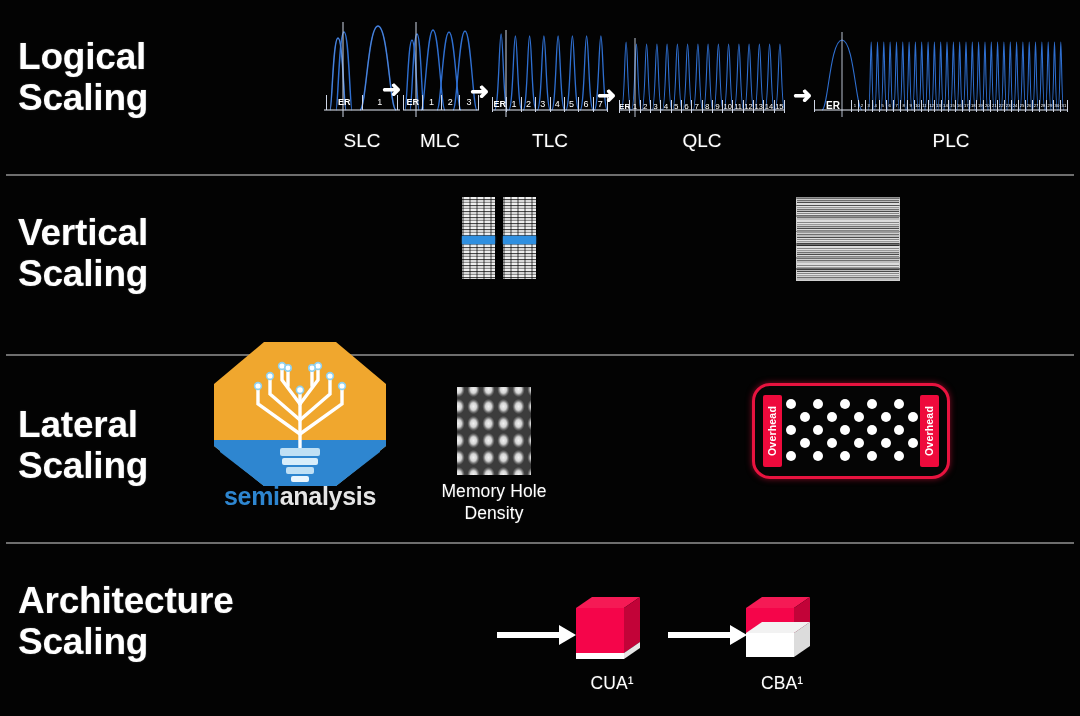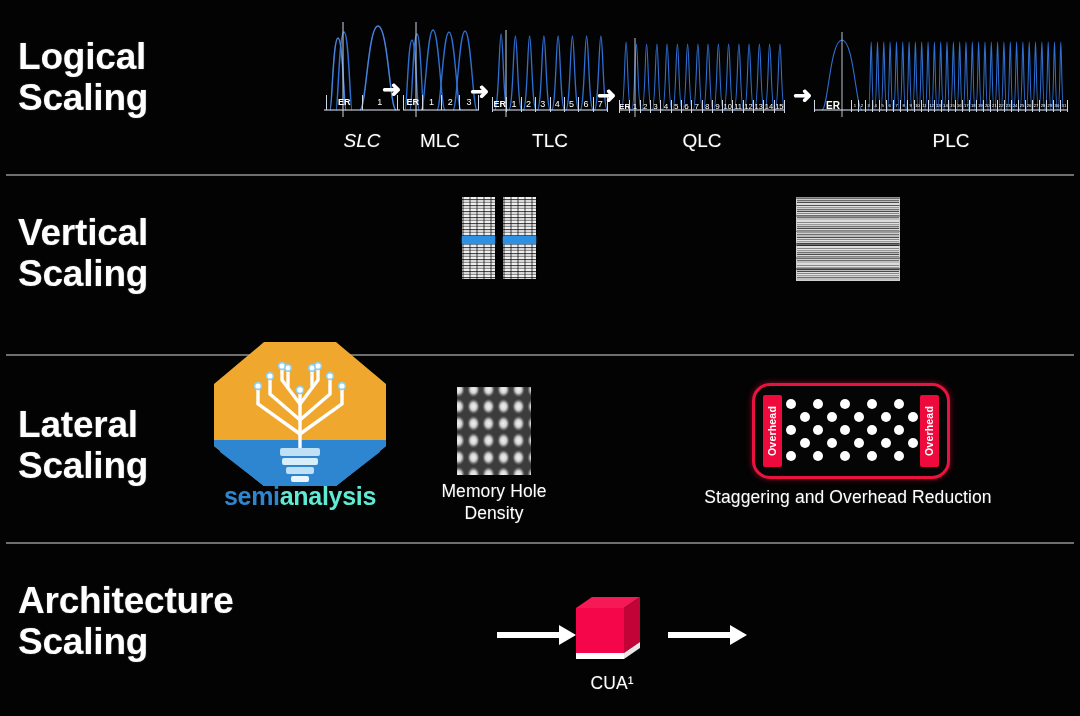--- a/index.html
+++ b/index.html
@@ -144,21 +144,21 @@
     border-left:17px solid #fff;
   }
 
   
   .logo-wrap{position:absolute;}
   .logo-text{
     position:absolute;width:100%;text-align:center;
     font-size:25px;font-weight:bold;letter-spacing:-.3px;
   }
   .logo-text .semi{color:#2e86d0;}
-  .logo-text .analysis{color:#5eead4;margin-top:20px;}
+  .logo-text .analysis{color:#e5e5e5;margin-top:20px;}
 </style>
 </head>
 <body>
 
 <div id="slide">
 
   <div class="row" style="top:0;height:175px;">
     <div class="row-title" style="top:36px;">Logical
 Scaling</div>
 
@@ -174,21 +174,21 @@
           <path d="M38,92 C44,92 46,8 56,8 C66,8 68,92 74,92"></path>
         </g>
         <line x1="2" y1="92" x2="78" y2="92" stroke="#e6ecf7" stroke-width="1.2"></line>
         <line x1="21" y1="4" x2="21" y2="99" stroke="#cfd8e8" stroke-width="1"></line>
       </svg>
       <div class="lvlrow" style="left:4px;width:72px;bottom:8px;">
         <div class="lvlcell er">ER</div>
         <div class="lvlcell">1</div>
       </div>
     </div>
-    <div class="vt-label" style="left:322px;top:130px;width:80px;font-style:italic;">SLC</div>
+    <div class="vt-label" style="left:322px;top:130px;width:80px;">SLC</div>
 
     <div class="arrow-step" style="left:382px;top:78px;">➜</div>
 
     <div class="vt" style="left:401px;top:18px;width:80px;height:100px;">
       <svg width="80" height="100" viewBox="0 0 80 100">
         <g fill="none" stroke="#2f6fd0" stroke-width="1.4">
           <path d="M4,92 C6,92 7,22 11,22 C15,22 16,92 18,92"></path>
           <path d="M9,92 C11,92 12,16 16,16 C20,16 21,92 23,92"></path>
           <path d="M20,92 C24,92 26,12 32,12 C38,12 40,92 44,92"></path>
           <path d="M36,92 C40,92 42,14 48,14 C54,14 56,92 60,92"></path>
@@ -407,21 +407,20 @@
           <div class="dot" style="width: 10px; height: 10px; left: 125.889px; top: 52px;"></div>
           <div class="dot" style="width: 10px; height: 10px; left: 139.444px; top: 39px;"></div>
           <div class="dot" style="width: 10px; height: 10px; left: 153px; top: 52px;"></div>
           <div class="dot" style="width: 10px; height: 10px; left: 31px; top: 65px;"></div>
           <div class="dot" style="width: 10px; height: 10px; left: 58.1111px; top: 65px;"></div>
           <div class="dot" style="width: 10px; height: 10px; left: 85.2222px; top: 65px;"></div>
           <div class="dot" style="width: 10px; height: 10px; left: 112.333px; top: 65px;"></div>
           <div class="dot" style="width: 10px; height: 10px; left: 139.444px; top: 65px;"></div>
         </div>
     </div>
-    <div class="caption" style="left:673px;top:130px;width:350px;">Staggering and Overhead Reduction</div>
 
     <div class="row-divider" style="top:186px;"></div>
   </div>
 
   <div class="row" style="top:544px;height:172px;">
     <div class="row-title" style="top:36px;">Architecture
 Scaling</div>
 
 
     <div class="arch-arrow" style="left:497px;top:88px;width:80px;">
@@ -439,15 +438,26 @@
         <polygon points="4,65 52,65 68,54 20,54" fill="#ffffff" opacity="0"></polygon>
       </svg>
       <div class="caption" style="left:-10px;top:84px;width:100px;">CUA¹</div>
     </div>
 
     <div class="arch-arrow" style="left:668px;top:88px;width:80px;">
       <div class="shaft" style="width:64px;"></div>
       <div class="head" style="left:62px;"></div>
     </div>
 
+    <div class="cube-wrap" style="left:742px;top:44px;width:100px;height:86px;">
+      <svg width="100" height="86" viewBox="0 0 100 86">
+        <polygon points="4,20 52,20 68,9 20,9" fill="#f51a55"></polygon>
+        <polygon points="52,20 68,9 68,34 52,45" fill="#c20338"></polygon>
+        <rect x="4" y="20" width="48" height="25" fill="#f5054a"></rect>
+        <polygon points="52,45 68,34 68,58 52,69" fill="#dcdcdc"></polygon>
+        <rect x="4" y="45" width="48" height="24" fill="#ffffff"></rect>
+        <polygon points="4,45 52,45 68,34 20,34" fill="#f2f2f2"></polygon>
+      </svg>
+      <div class="caption" style="left:-10px;top:84px;width:100px;">CBA¹</div>
+    </div>
   </div>
 
 </div>
 
 </body></html>

